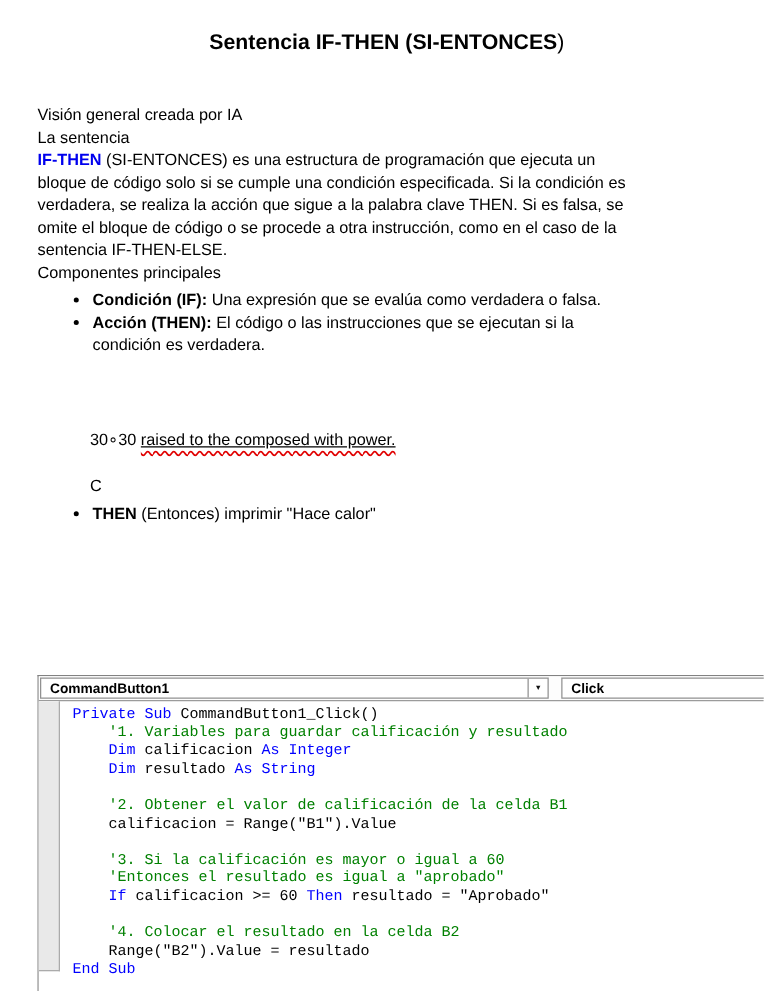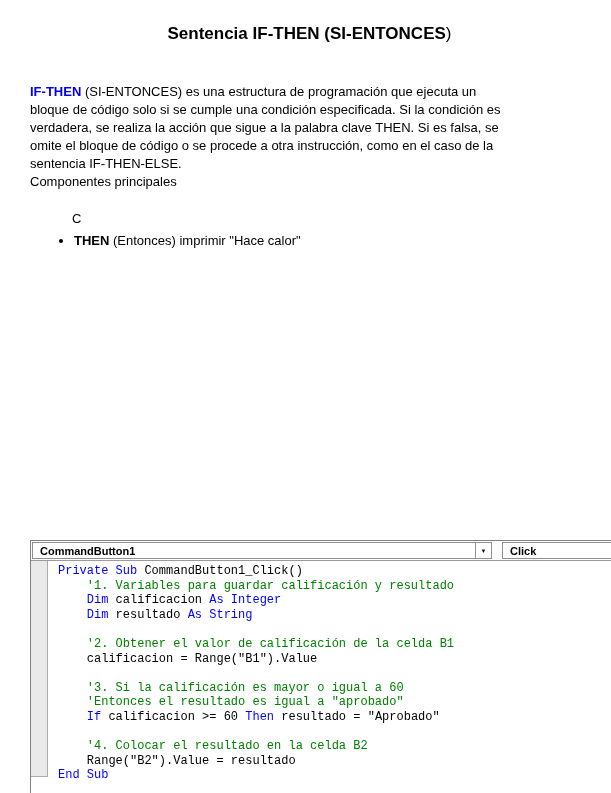--- a/index.html
+++ b/index.html
@@ -60,21 +60,21 @@
   }
   .combo {
     background: #fff;
     border: 1px solid #919191;
     display: flex;
     align-items: center;
     font-weight: bold;
     font-size: 11px;
     cursor: pointer;
   }
-  .combo-object { width: 460px; }
+  .combo-object { width: 407px; }
   .combo-event { flex: 1; margin-left: 10px; margin-right: -2px; }
   .combo-text {
     padding-left: 7px;
     flex: 1;
     white-space: nowrap;
     overflow: hidden;
   }
   .combo-arrow {
     width: 16px;
     align-self: stretch;
@@ -108,30 +108,38 @@
   .tok-c { color: var(--cm, #008000); }
   .tok-n { color: #000; }
 </style>
 </head>
 <body>
 
 <div class="doc">
 
   <div class="title"><span class="bold">Sentencia IF-THEN (SI-ENTONCES</span><span>)</span></div>
 
-  <div class="para"><a class="doclink">IF-THEN</a><span class="pre-line"> (SI-ENTONCES) es una estructura de programación que ejecuta un
+  <div class="para"><span class="pre-line">Visión general creada por IA
+La sentencia
+</span><a class="doclink">IF-THEN</a><span class="pre-line"> (SI-ENTONCES) es una estructura de programación que ejecuta un
 bloque de código solo si se cumple una condición especificada. Si la condición es
 verdadera, se realiza la acción que sigue a la palabra clave THEN. Si es falsa, se
 omite el bloque de código o se procede a otra instrucción, como en el caso de la
 sentencia IF-THEN-ELSE.
 Componentes principales</span></div>
 
+  <ul class="blist">
+    <li><span class="b">Condición (IF):</span><span class="pre-line"> Una expresión que se evalúa como verdadera o falsa.</span></li>
+    <li><span class="b">Acción (THEN):</span><span class="pre-line"> El código o las instrucciones que se ejecutan si la
+condición es verdadera.</span></li>
+  </ul>
 
 
 
+  <div class="math-1"><span>30∘30 </span><span class="u1"><span class="u2">raised to the composed with power.</span></span></div>
   <div class="math-3">C</div>
 
   <ul class="blist ul-then">
     <li><span class="b">THEN</span><span> (Entonces) imprimir "Hace calor"</span></li>
   </ul>
 
 </div>
 
 <div class="vba-panel">
   <div class="vba-toolbar">

